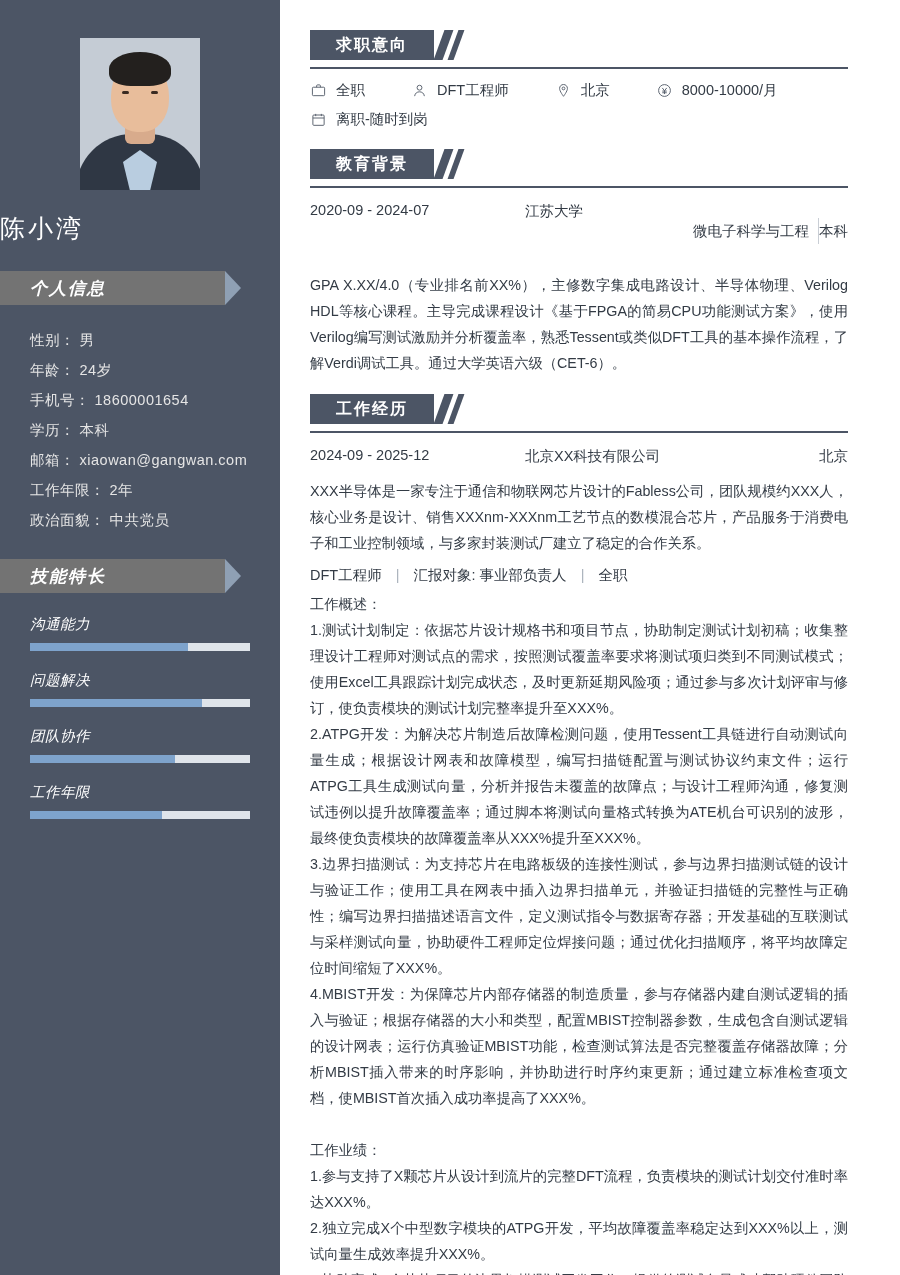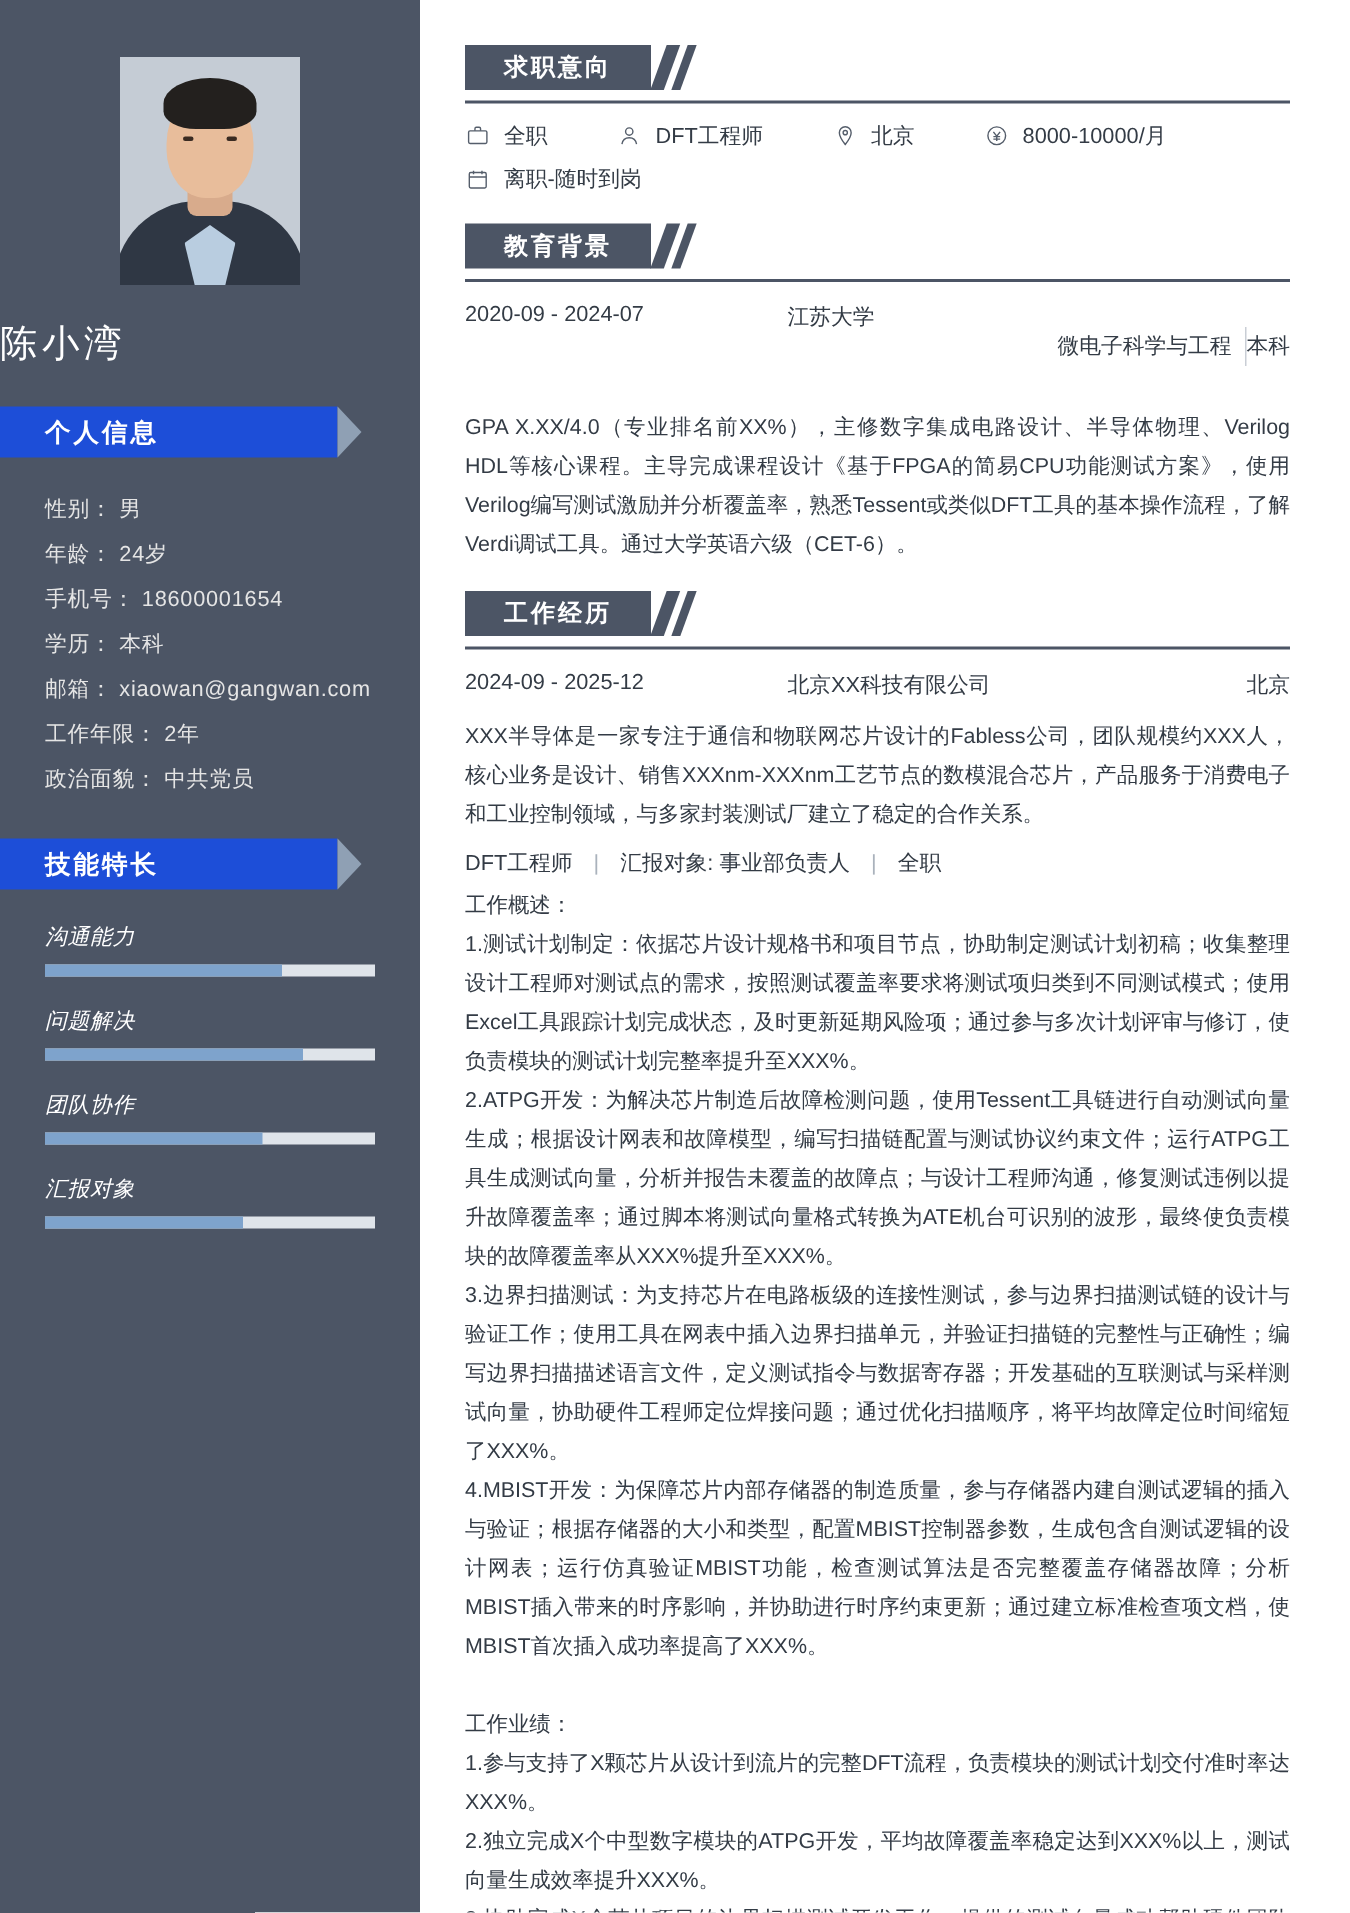--- a/index.html
+++ b/index.html
@@ -91,30 +91,31 @@
   }
 
   .sb-head {
     position: relative;
     height: 34px;
     margin: 14px 0 16px 0;
     display: flex;
     align-items: center;
   }
   .sb-head .bar {
-    background: #1d4ed8;
+    background: #737373;
     height: 34px;
     width: 225px;
     display: flex;
     align-items: center;
     padding-left: 30px;
     font-size: 17px;
     font-weight: bold;
     letter-spacing: 2px;
     color: #ffffff;
+    font-style: italic;
   }
   .sb-head .tip {
     width: 0; height: 0;
     border-top: 17px solid transparent;
     border-bottom: 17px solid transparent;
     border-left: 16px solid #8fa0b4;
   }
 
   .info-list { padding: 4px 0 10px 30px; }
   .info-row {
@@ -133,21 +134,21 @@
     width: 100%;
   }
   .skill-fill {
     height: 8px;
     background: #7ea3cc;
   }
 
   
   .main {
     flex: 1;
-    padding: 30px 40px 0 30px;
+    padding: 30px 52px 0 30px;
     position: relative;
     border-radius: 32px;
   }
   .sec {
     margin-bottom: 4px;
   }
   .sec-head {
     display: flex;
     align-items: center;
     margin-bottom: 4px;
@@ -289,21 +290,21 @@
           <div class="skill-fill" style="width:78%"></div>
         </div>
       </div>
       <div class="skill">
         <div class="skill-name">团队协作</div>
         <div class="skill-track">
           <div class="skill-fill" style="width:66%"></div>
         </div>
       </div>
       <div class="skill">
-        <div class="skill-name">汇报对象</div>
+        <div class="skill-name">工作年限</div>
         <div class="skill-track">
           <div class="skill-fill" style="width:60%"></div>
         </div>
       </div>
     </div>
   </aside>
 
   <main class="main">
 
     <section class="sec">

